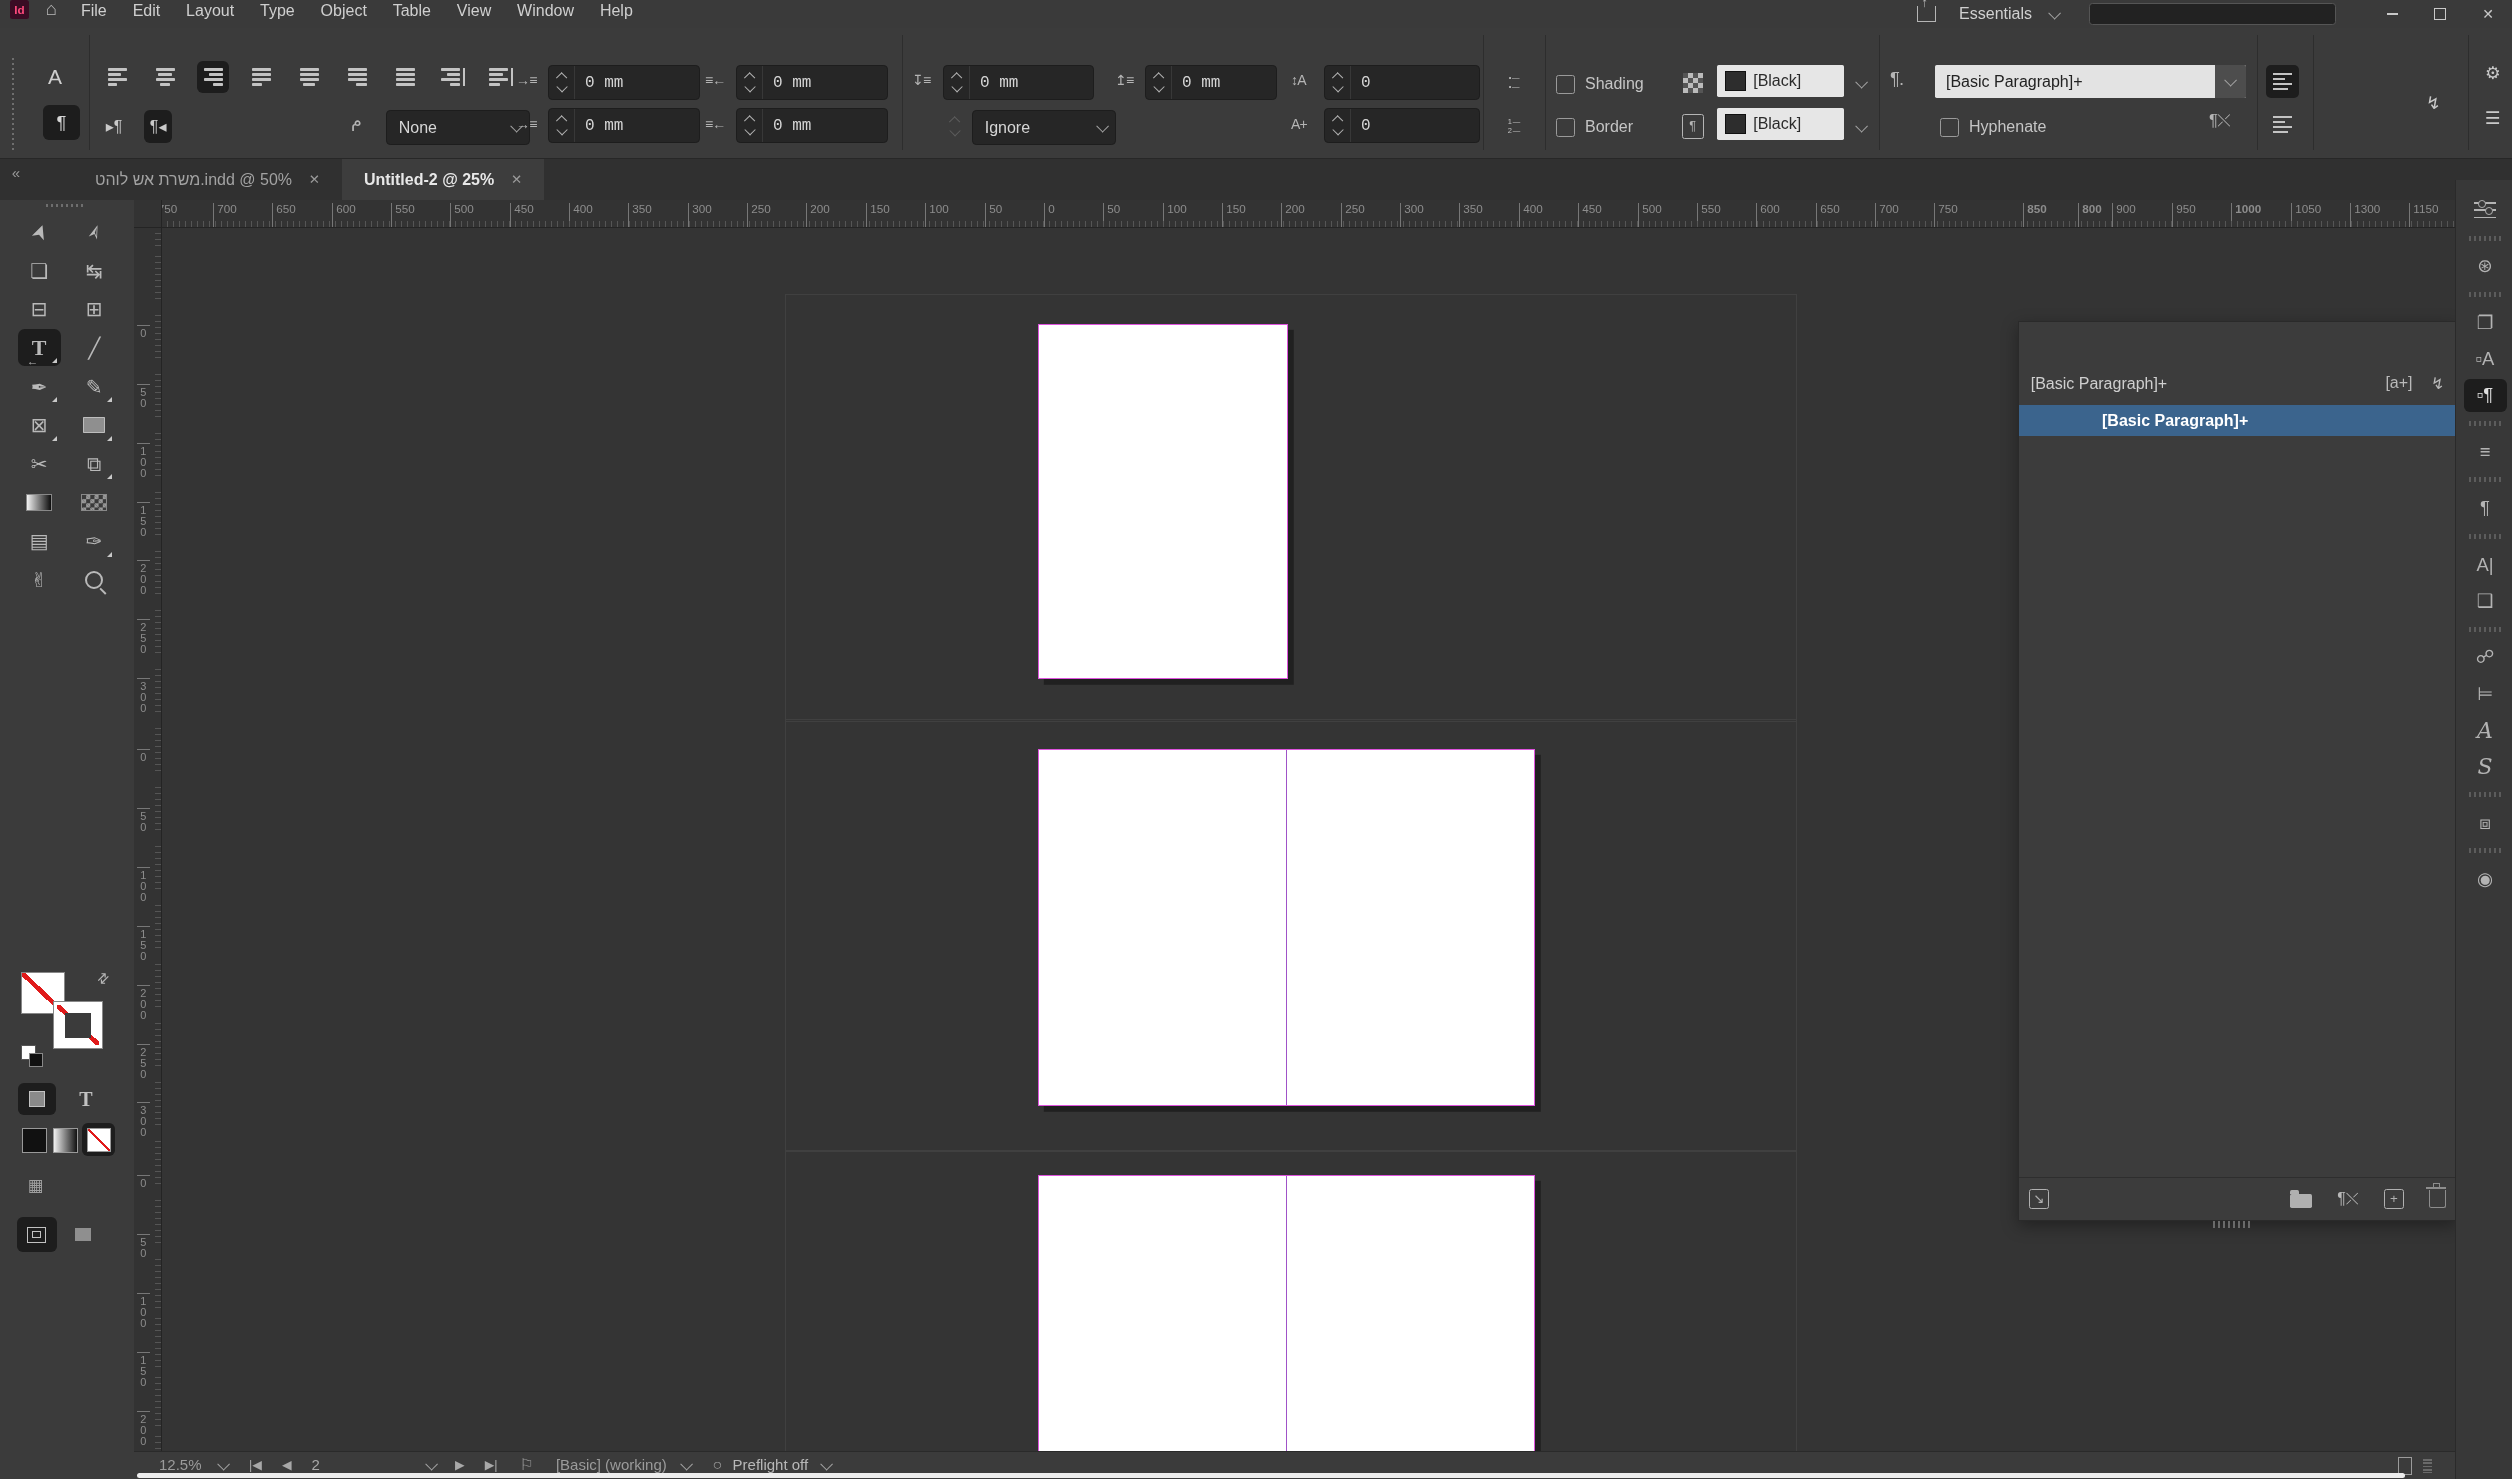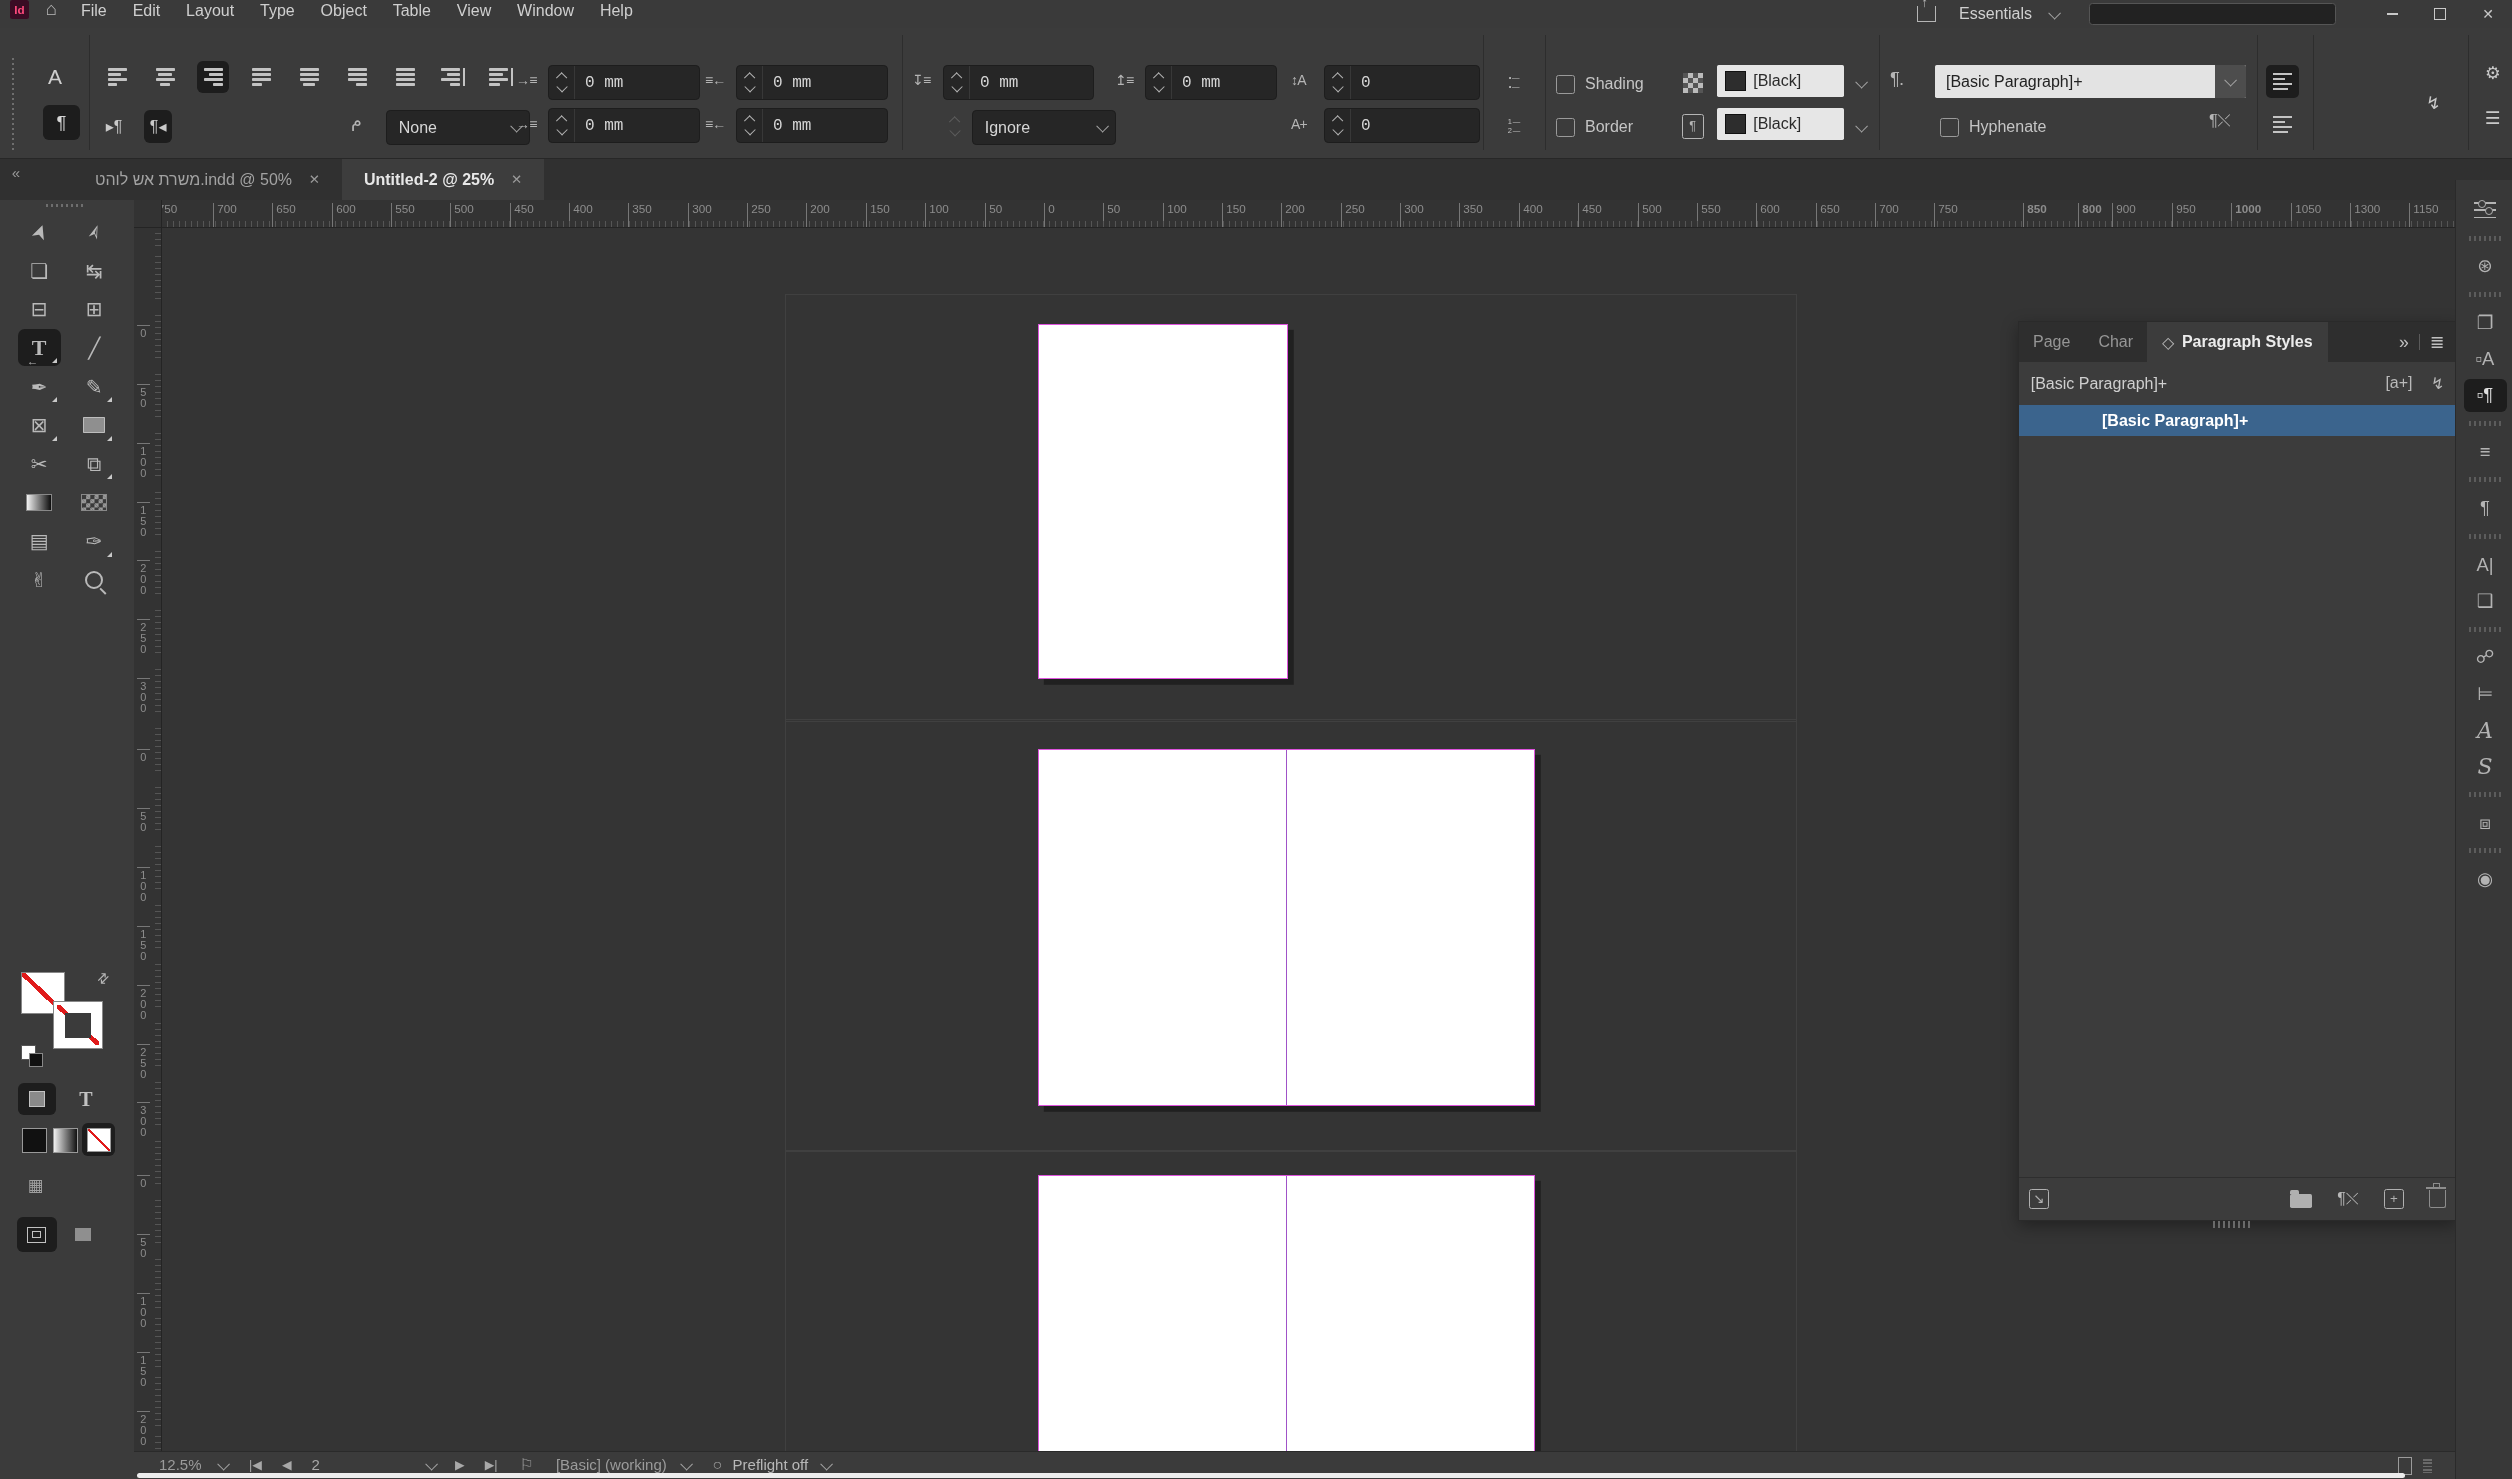--- a/index.html
+++ b/index.html
@@ -709,33 +709,20 @@
     <div class="page" style="left:904px;top:124px;width:248px;height:353px"></div>
     <div class="page" style="left:904px;top:549px;width:495px;height:355px">
       <span class="spine" style="left:247px"></span>
       </div>
     <div class="page" style="left:904px;top:975px;width:495px;height:355px">
       <span class="spine" style="left:247px"></span>
       </div>
   </div>
 
   <div id="stylespanel">
-    <div class="sp-header">
-      <span class="sp-tab-dim">Page</span>
-      <span class="sp-tab-dim">Char</span>
-      <div class="sp-tab-active">
-        <span style="font-weight:normal;color:#b5b5b5">◇</span>
-        <span>Paragraph Styles</span>
-      </div>
-      <div class="sp-hdr-right">
-        <span style="font-size:17.5px">»</span>
-        <span class="bar"></span>
-        <span style="font-size:17.5px">≣</span>
-      </div>
-    </div>
     <div class="sp-row1">
       <span>[Basic Paragraph]+</span>
       <span class="ic">
         <span>[a+]</span>
         <span>↯</span>
       </span>
     </div>
     <div id="stylerows">
         <div class="sp-rowsel">[Basic Paragraph]+</div>
       </div>

